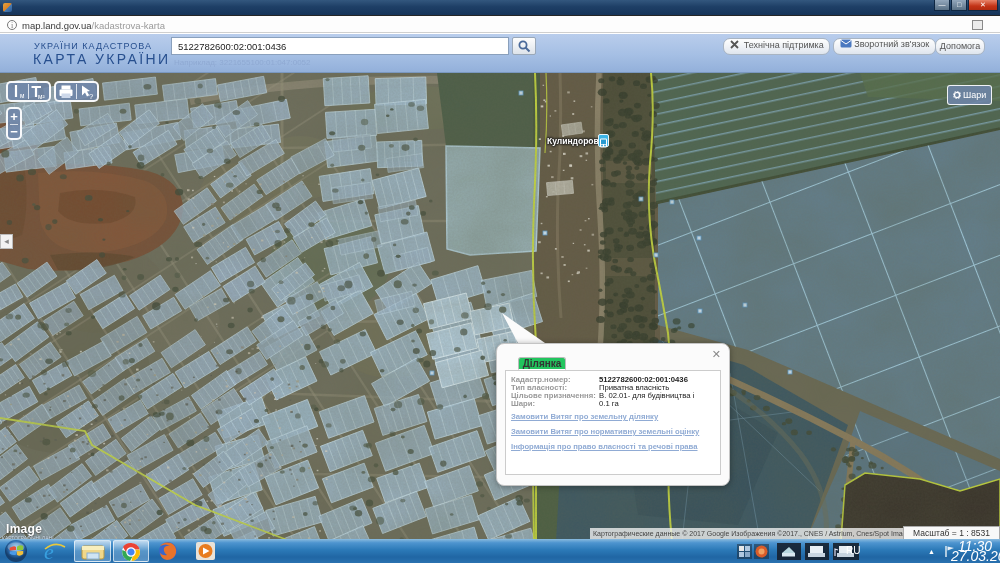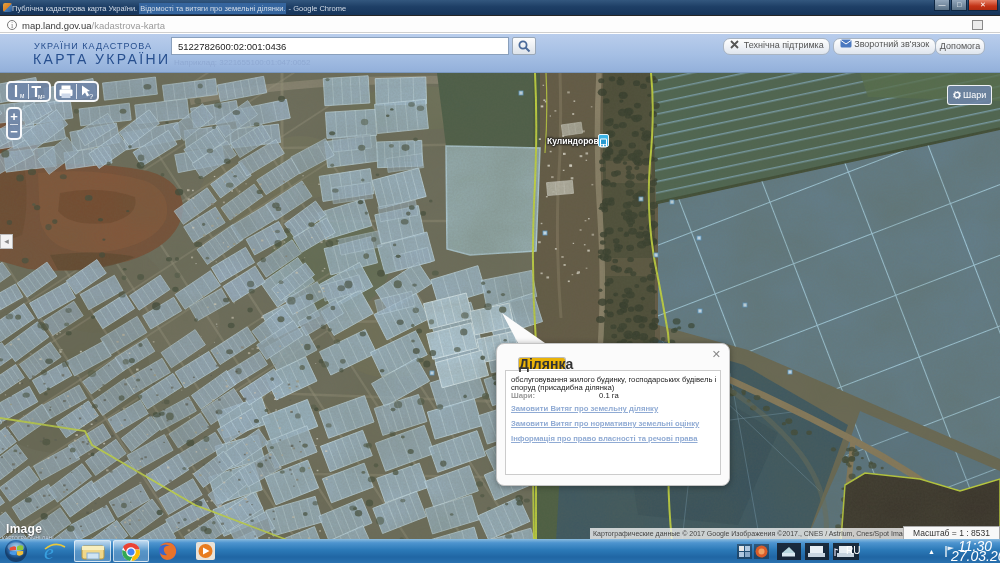--- a/index.html
+++ b/index.html
@@ -29,21 +29,21 @@
 .mctl { position:absolute; background:rgba(110,133,168,0.88); border:2px solid rgba(255,255,255,0.95); border-radius:5px; }
 #zoomctl { left:6px; top:34px; width:16px; height:33px; }
 #zoomctl .zs { color:#fff; font-size:13px; text-align:center; line-height:15px; font-weight:bold; }
 #zoomctl .dv { height:1px; background:rgba(255,255,255,0.7); margin:0 2px; }
 #layers { position:absolute; left:947px; top:12px; width:45px; height:20px; background:rgba(110,133,168,0.88); border:1px solid rgba(255,255,255,0.9); border-radius:3px; color:#fff; font-size:9px; text-align:center; line-height:19px; }
 #sidearrow { position:absolute; left:0px; top:161px; width:13px; height:15px; background:#f2f2f2; border:1px solid #bbb; color:#888; font-size:9px; line-height:13px; text-align:center; }
 #station { position:absolute; left:547px; top:63px; color:#fff; font-size:8.5px; font-weight:bold; text-shadow:-1px 0 2px #222,1px 0 2px #222,0 -1px 2px #222,0 1px 2px #222; }
 #stico { position:absolute; left:598px; top:61px; width:11px; height:13px; background:#3db5e8; border:1px solid #e8f4fa; border-radius:2px; }
 #popup { position:absolute; left:496px; top:270px; width:234px; height:143px; background:#fbfbfb; border:1px solid #c4c4c4; border-radius:8px; box-shadow:0 1px 6px rgba(0,0,0,0.35); }
 #popup .close { position:absolute; right:8px; top:4px; color:#888; font-size:11px; }
-#ptab { position:absolute; left:21px; top:13px; width:48px; height:13px; border:1px solid #bbb; border-bottom:1px solid #fff; background:#eab308; border-radius:3px 3px 0 0; font-size:14px; font-weight:bold; color:#333; text-align:center; line-height:12px; z-index:2; }
+#ptab { position:absolute; left:21px; top:13px; width:48px; height:13px; border:1px solid #bbb; border-bottom:1px solid #fff; background:#22c55e; border-radius:3px 3px 0 0; font-size:10px; font-weight:bold; color:#333; text-align:center; line-height:12px; z-index:2; }
 #pbox { position:absolute; left:8px; top:26px; width:216px; height:105px; border:1px solid #ccc; background:#fff; }
 #ptxt { position:absolute; left:5px; top:5px; width:210px; font-size:7.7px; line-height:8px; }
 #ptxt .lab { color:#999; font-weight:bold; white-space:nowrap; }
 #ptxt .val { color:#222; }
 #ptxt a { color:#90abd4; font-weight:bold; text-decoration:underline; font-size:7.7px; }
 #callout { position:absolute; left:497px; top:238px; width:0; height:0; }
 #attrib { position:absolute; left:590px; top:455px; height:12px; background:rgba(242,242,242,0.78); font-size:7px; color:#444; padding:2px 3px 0 3px; white-space:nowrap; }
 #scalebox { position:absolute; left:903px; top:453px; width:97px; height:15px; background:#f8f8f8; border:1px solid #aaa; font-size:8.5px; color:#333; text-align:center; line-height:13px; }
 #google { position:absolute; left:6px; top:449px; color:#fff; font-size:12px; font-weight:bold; text-shadow:0 1px 2px #333; letter-spacing:0.3px; }
 #gsub { position:absolute; left:2px; top:462px; color:#d8e8f8; font-size:5px; text-shadow:0 0 1px #333; }
@@ -51,21 +51,20 @@
   background:linear-gradient(180deg,#8abbdf 0%,#4d94cf 16%,#2c7ab8 45%,#2066a4 75%,#2a72b0 100%); }
 .tico { position:absolute; top:1px; width:26px; height:22px; }
 #tray { position:absolute; left:737px; top:3px; height:18px; }
 #lang { position:absolute; left:846px; top:6px; color:#fff; font-size:10px; }
 #trayarrow { position:absolute; left:928px; top:9px; color:#fff; font-size:7px; }
 #flag { position:absolute; left:944px; top:5px; }
 #clock { position:absolute; right:1px; top:2px; width:48px; color:#fff; font-size:14px; text-align:center; line-height:10px;font-style:italic; }
 </style></head><body>
 <div id="titlebar">
  <div id="tbicon"></div>
- <div class="tx">Публічна кадастрова карта України. <span class="hl">Відомості та витяги про земельні ділянки.</span> - Google Chrome</div>
  <div class="winbtn" id="btnmin">
       <span>—</span>
     </div>
  <div class="winbtn" id="btnmax">
       <span>□</span>
     </div>
  <div class="winbtn" id="btncls">
       <span>✕</span>
     </div>
 </div>
@@ -2690,21 +2689,36 @@
         <circle cx="6" cy="7.5" r="0.9" fill="#2a9ad0"></circle>
       </svg></div>
 <div id="callout"><svg width="55" height="36">
         <path d="M5,2 L48,32 L22,34 Z" fill="#fbfbfb"></path>
       </svg></div>
 <div id="popup">
  <div class="close">✕</div>
  <div id="ptab">Ділянка</div>
  <div id="pbox">
  <div id="ptxt">
-  <div class="val">обслуговування жилого будинку, господарських будівель і<br>споруд (присадибна ділянка)</div>
+  <table style="border-collapse:collapse;table-layout:fixed;font-size:7.7px;line-height:8px;width:210px;">
+   <tbody>
+              <tr>
+                <td class="lab" style="width:86px;vertical-align:top;">Кадастр.номер:</td>
+                <td class="val" style="font-weight:bold;padding-left:2px;">5122782600:02:001:0436</td>
+              </tr>
+   <tr>
+                <td class="lab">Тип власності:</td>
+                <td class="val" style="padding-left:2px;">Приватна власність</td>
+              </tr>
+   <tr>
+                <td class="lab" style="vertical-align:top;">Цільове призначення:</td>
+                <td class="val" style="padding-left:2px;">В. 02.01- для будівництва і</td>
+              </tr>
+  </tbody>
+          </table>
   <table style="border-collapse:collapse;table-layout:fixed;font-size:7.7px;line-height:8px;width:210px;">
    <tbody>
               <tr>
                 <td class="lab" style="width:86px;">Шари:</td>
                 <td class="val" style="padding-left:2px;">0.1 га</td>
               </tr>
   </tbody>
           </table>
   <div style="height:5px;"></div>
   <div><a>Замовити Витяг про земельну ділянку</a></div>

